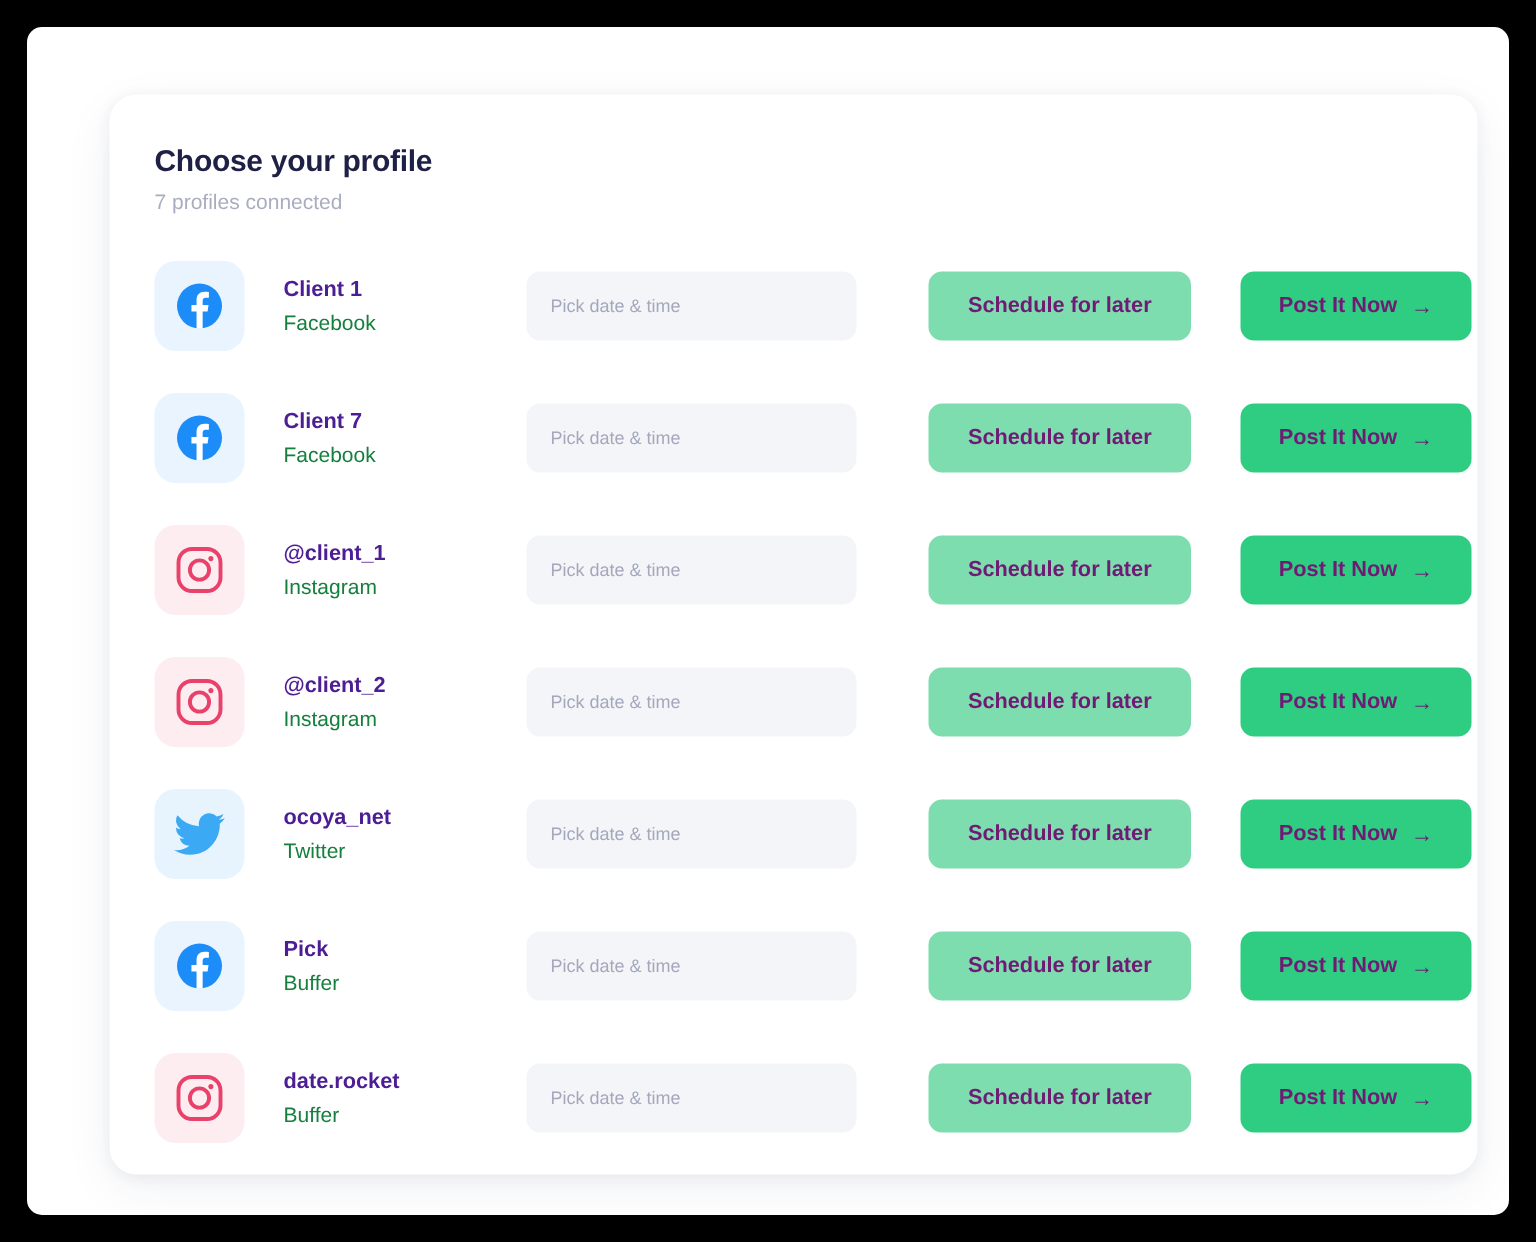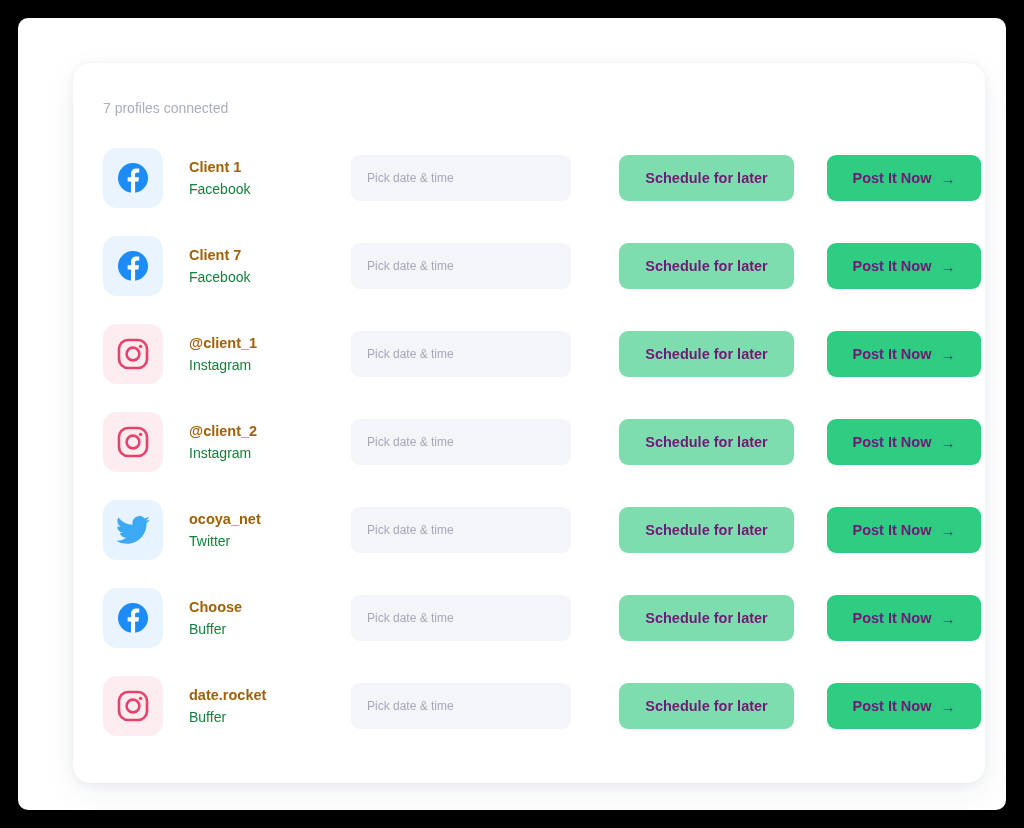--- a/index.html
+++ b/index.html
@@ -92,21 +92,21 @@
 
   
   .name-block {
     flex: 0 0 140px;
     margin-left: 26px;
     overflow: hidden;
   }
   .profile-name {
     font-size: 14.5px;
     font-weight: bold;
-    color: #a16207;
+    color: #4c1d95;
     line-height: 19px;
     white-space: nowrap;
   }
   .profile-network {
     font-size: 14px;
     color: #15803d;
     line-height: 19px;
     margin-top: 3px;
     white-space: nowrap;
   }
@@ -168,20 +168,21 @@
 </style>
 </head>
 <body>
 
 <div class="screen">
   <div class="page-sheet">
 
     <div class="profile-card">
 
       <div class="card-header">
+        <div class="card-title">Choose your profile</div>
         <div class="card-subtitle">7 profiles connected</div>
       </div>
 
       <div class="rows" id="rows-container">
           <div class="profile-row">
             <div class="avatar-tile fb">
               <span>
                 <svg width="36" height="36" viewBox="0 0 36 36">
                   <circle cx="18" cy="18" r="15" fill="#1C8CF8"></circle>
                   <path fill="#ffffff" d="M20.1 33.2V21.6h3.3l.62-4.3h-3.92v-2.7c0-1.18.35-2.1 2.1-2.1h2.05V8.6c-.9-.1-1.9-.18-2.96-.18-3.2 0-5.26 1.95-5.26 5.54v3.35h-3.4v4.3h3.4v11.5a15.1 15.1 0 0 0 4.07 0z"></path>
@@ -283,21 +284,21 @@
           <div class="profile-row">
             <div class="avatar-tile fb">
               <span>
                 <svg width="36" height="36" viewBox="0 0 36 36">
                   <circle cx="18" cy="18" r="15" fill="#1C8CF8"></circle>
                   <path fill="#ffffff" d="M20.1 33.2V21.6h3.3l.62-4.3h-3.92v-2.7c0-1.18.35-2.1 2.1-2.1h2.05V8.6c-.9-.1-1.9-.18-2.96-.18-3.2 0-5.26 1.95-5.26 5.54v3.35h-3.4v4.3h3.4v11.5a15.1 15.1 0 0 0 4.07 0z"></path>
                 </svg>
               </span>
             </div>
             <div class="name-block">
-              <div class="profile-name">Choose</div>
+              <div class="profile-name">Pick</div>
               <div class="profile-network">Buffer</div>
             </div>
             <input class="date-input" type="text" placeholder="Pick date &amp; time" style="">
             <button class="btn btn-schedule">Schedule for later</button>
             <button class="btn btn-post">
               <span>Post It Now</span>
               <span class="arrow">→</span>
             </button>
           </div>
           <div class="profile-row">

